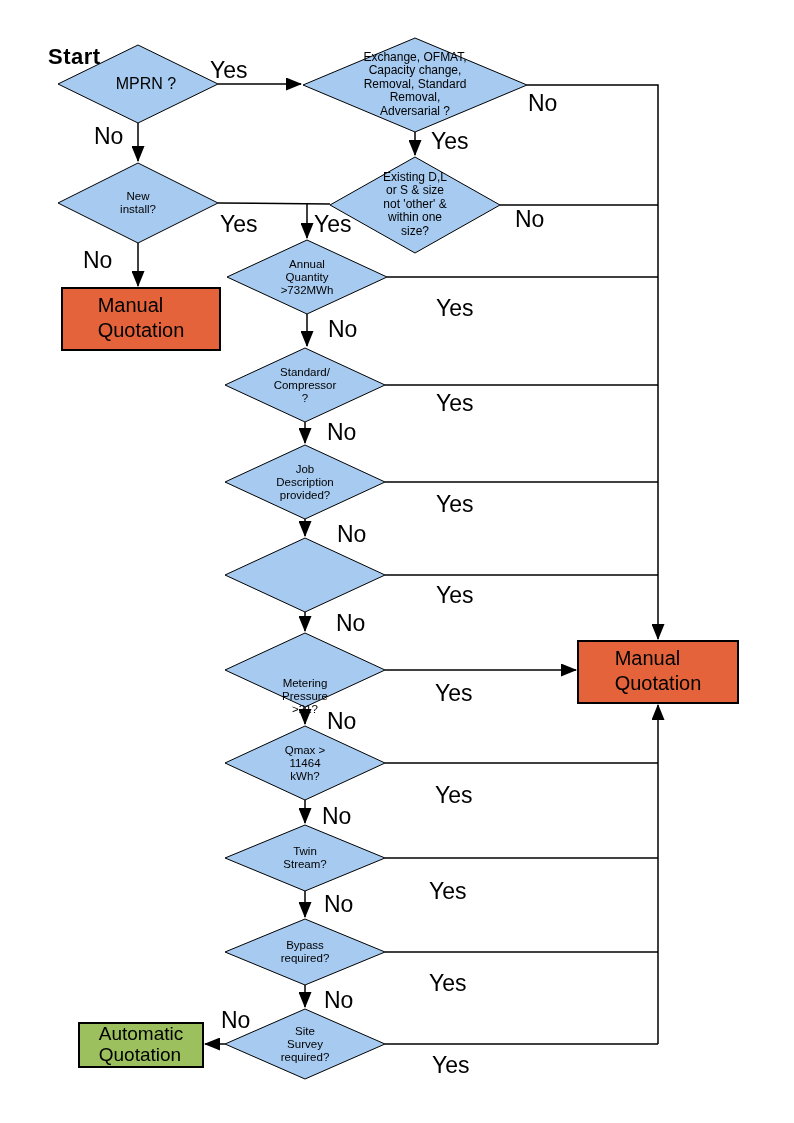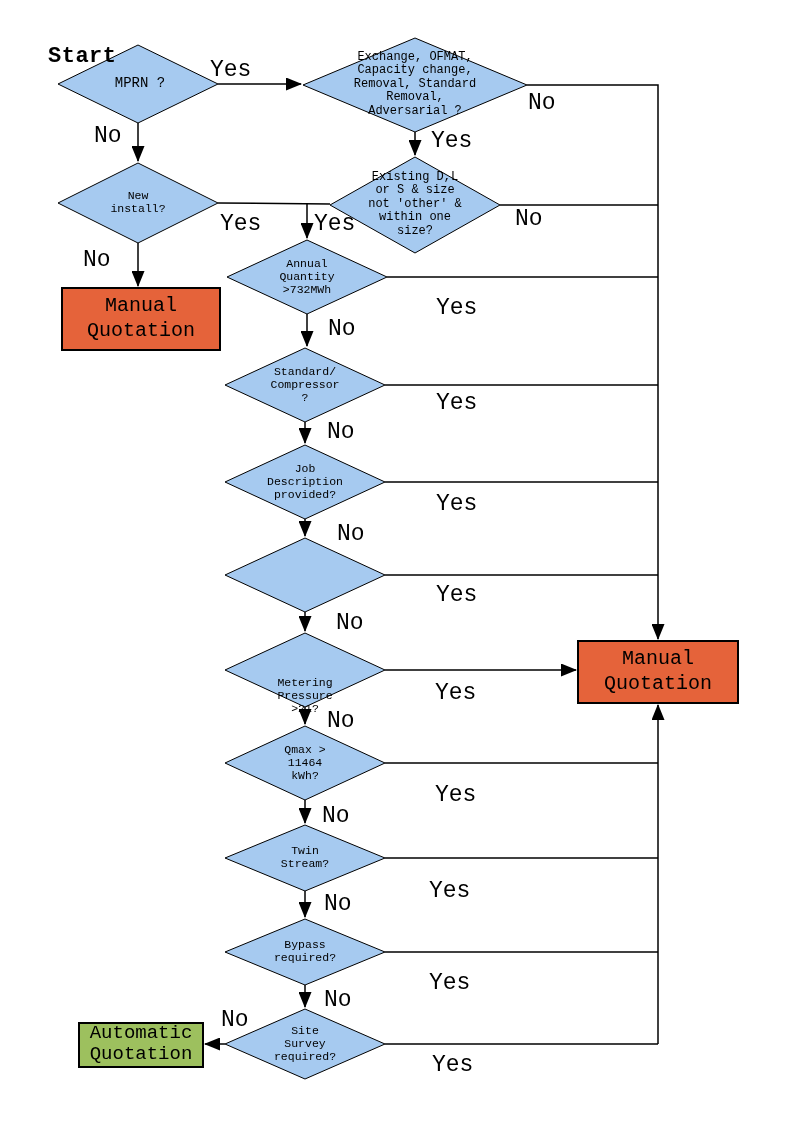--- a/index.html
+++ b/index.html
@@ -1,21 +1,21 @@
 <!DOCTYPE html>
 <html style="--decision-fill: #a6caf0; --decision-border: #000000; --manual-fill: #e5633a; --automatic-fill: #9dc05e; --line: #000000; --text: #000000;"><head>
 <meta charset="utf-8">
 <style>
   html, body { margin: 0; padding: 0; background: #ffffff; }
   .canvas {
     position: relative;
     width: 794px;
     height: 1123px;
     background: #ffffff;
-    font-family: Liberation Mono, monospace;
+    font-family: Liberation Sans, sans-serif;
     overflow: hidden;
     color: #000;
   }
   svg.layer { position: absolute; left: 0; top: 0; }
 
   .decision   { fill: var(--decision-fill, #a6caf0); stroke: var(--decision-border, #000); stroke-width: 1; }
   .terminal-manual { fill: var(--manual-fill, #e5633a); stroke: #000; stroke-width: 2; }
   .terminal-auto   { fill: var(--automatic-fill, #9dc05e); stroke: #000; stroke-width: 2; }
   .edge { stroke: var(--line, #000); stroke-width: 1.5; fill: none; }
 
@@ -37,21 +37,20 @@
   .node-label.small { font-size: 12px; }
   .node-label.qmax { text-align: center; width: 64px; }
   .edge-label {
     position: absolute;
     font-size: 23px;
     white-space: nowrap;
   }
   .terminal-label {
     position: absolute;
     transform: translate(-50%, -50%);
-    text-align: center;
     white-space: pre-line;
     font-size: 20px;
     line-height: 25px;
   }
   .terminal-label.auto { font-size: 19px; line-height: 21px; }
 </style>
 </head>
 <body>
 
 <div class="canvas">
@@ -105,21 +104,21 @@
     <polygon class="decision" points="305,919 385,952 305,985 225,952"></polygon>
     <polygon class="decision" points="305,1009 385,1044 305,1079 225,1044"></polygon>
 
     <rect class="terminal-manual" x="62" y="288" width="158" height="62"></rect>
     <rect class="terminal-manual" x="578" y="641" width="160" height="62"></rect>
     <rect class="terminal-auto" x="79" y="1023" width="124" height="44"></rect>
   </svg>
 
   <div class="start-label">Start</div>
 
-  <div class="node-label" style="left:140px;top:84px;width:120px;font-size:14px">MPRN ?</div>
+  <div class="node-label" style="left:146px;top:84px;width:120px;font-size:16px">MPRN ?</div>
   <div class="node-label small" style="left:415px;top:85px;width:126px">Exchange, OFMAT,
 Capacity change,
 Removal, Standard
 Removal,
 Adversarial ?</div>
   <div class="node-label" style="left:138px;top:203px;width:100px">New
 install?</div>
   <div class="node-label small" style="left:415px;top:205px;width:110px">Existing D,L
 or S &amp; size
 not 'other' &amp;

